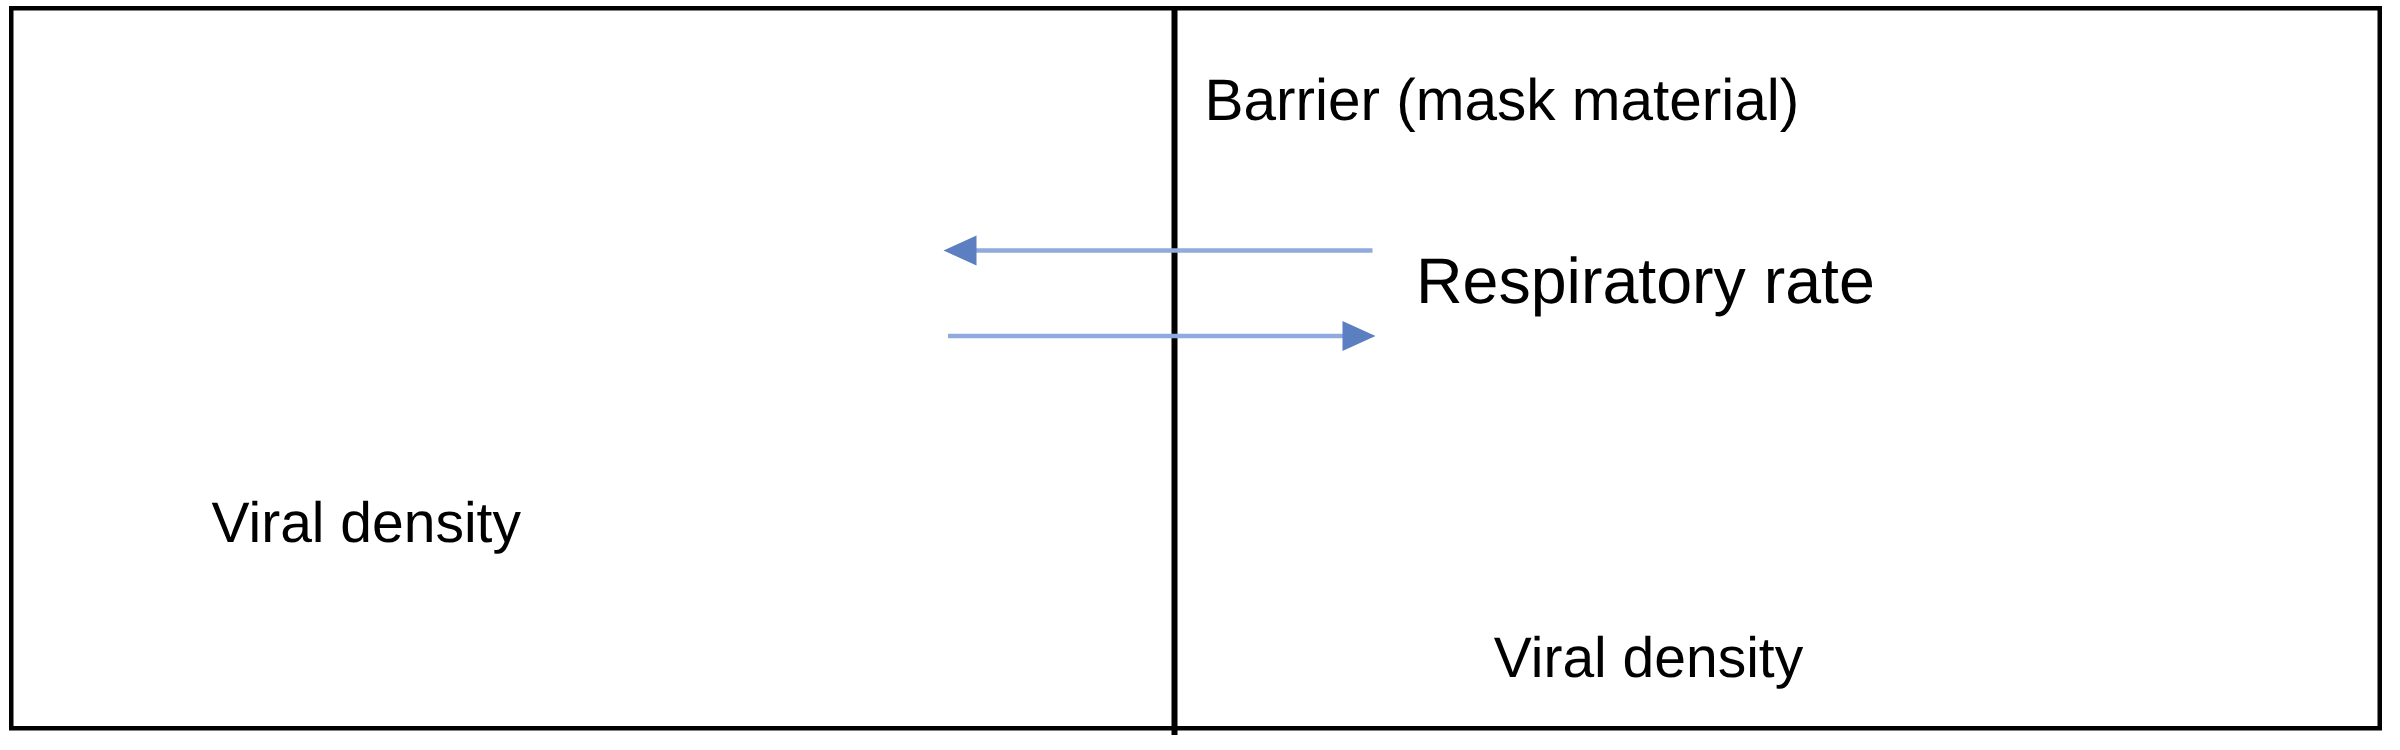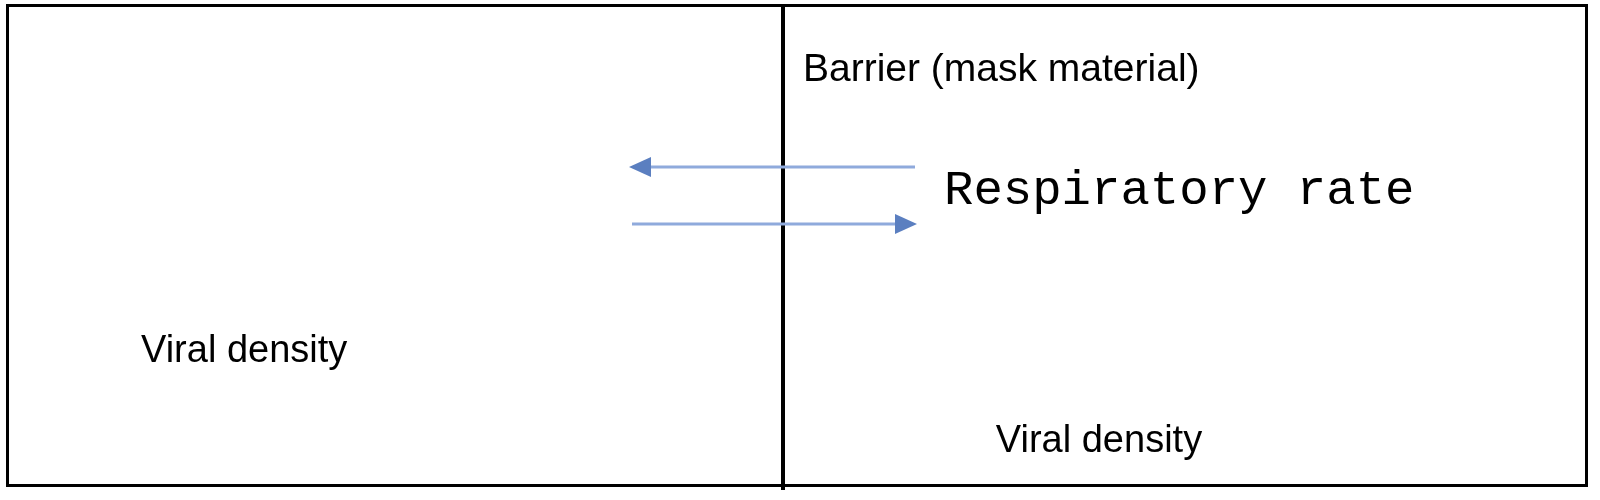--- a/index.html
+++ b/index.html
@@ -54,22 +54,21 @@
 
   .label-barrier {
     left: 803px;
     top: 45px;
     font-size: 39px;
   }
 
   .label-resp {
     left: 944px;
     top: 163px;
-    font-size: 49px;
-    font-family: Liberation Mono, monospace;
+    font-size: 43px;
   }
 
   .label-viral-left {
     left: 141px;
     top: 327px;
     font-size: 38px;
   }
 
   .label-viral-right {
     left: 944px;

